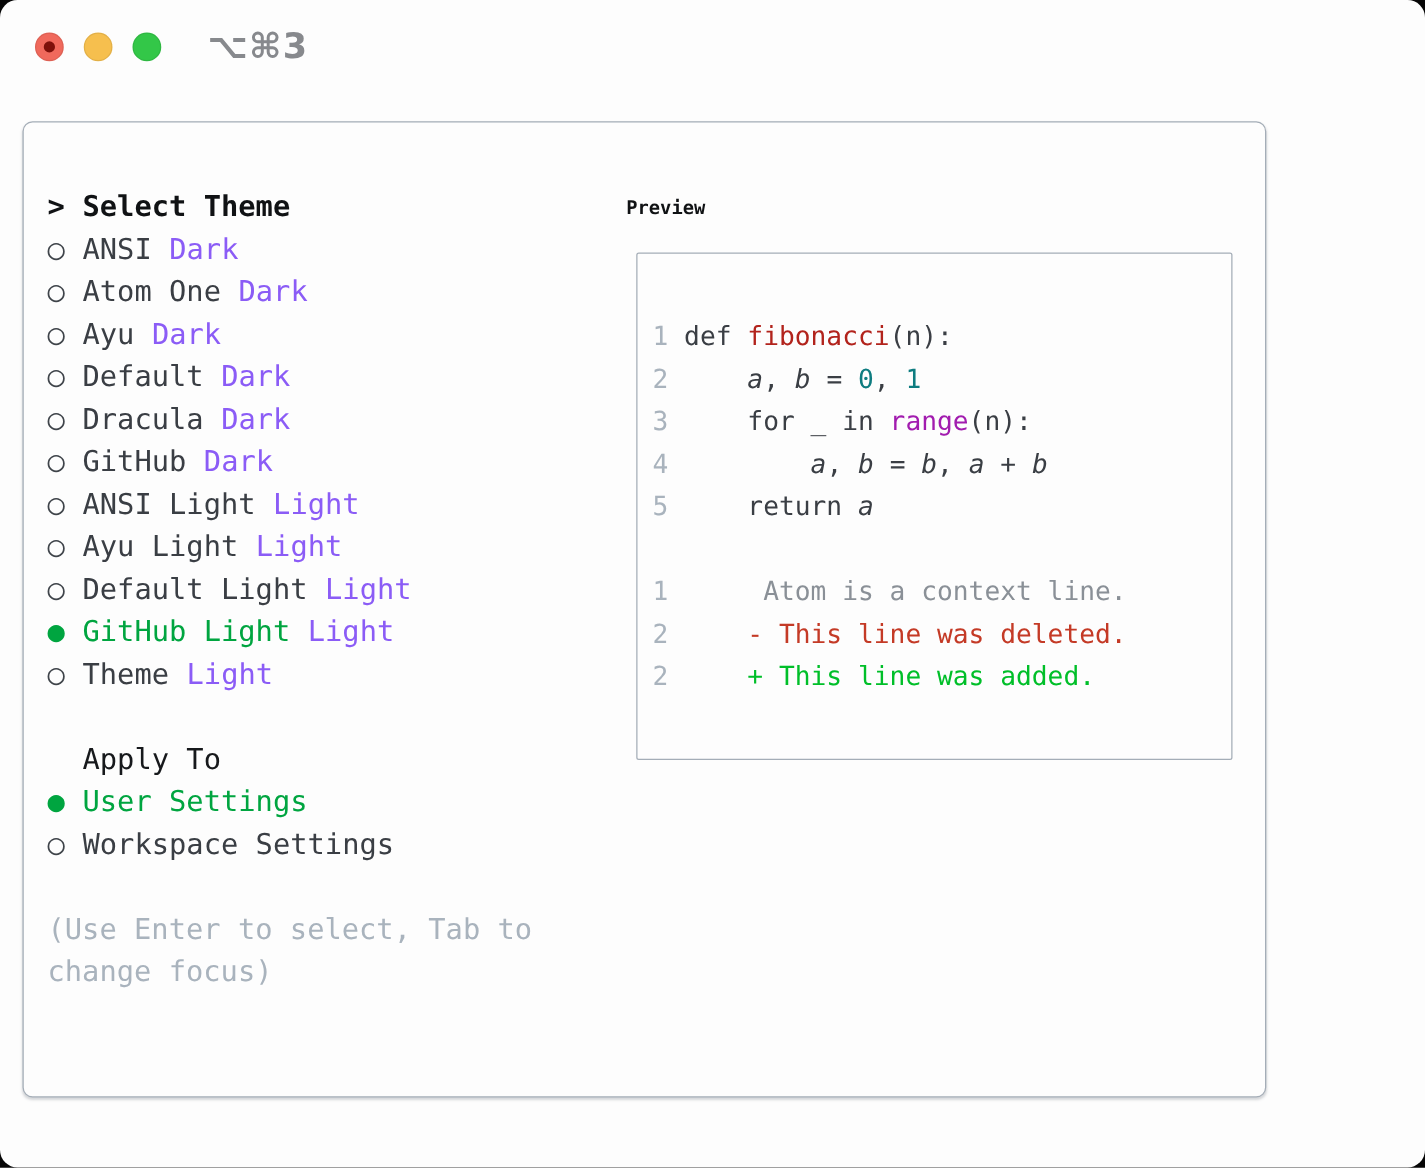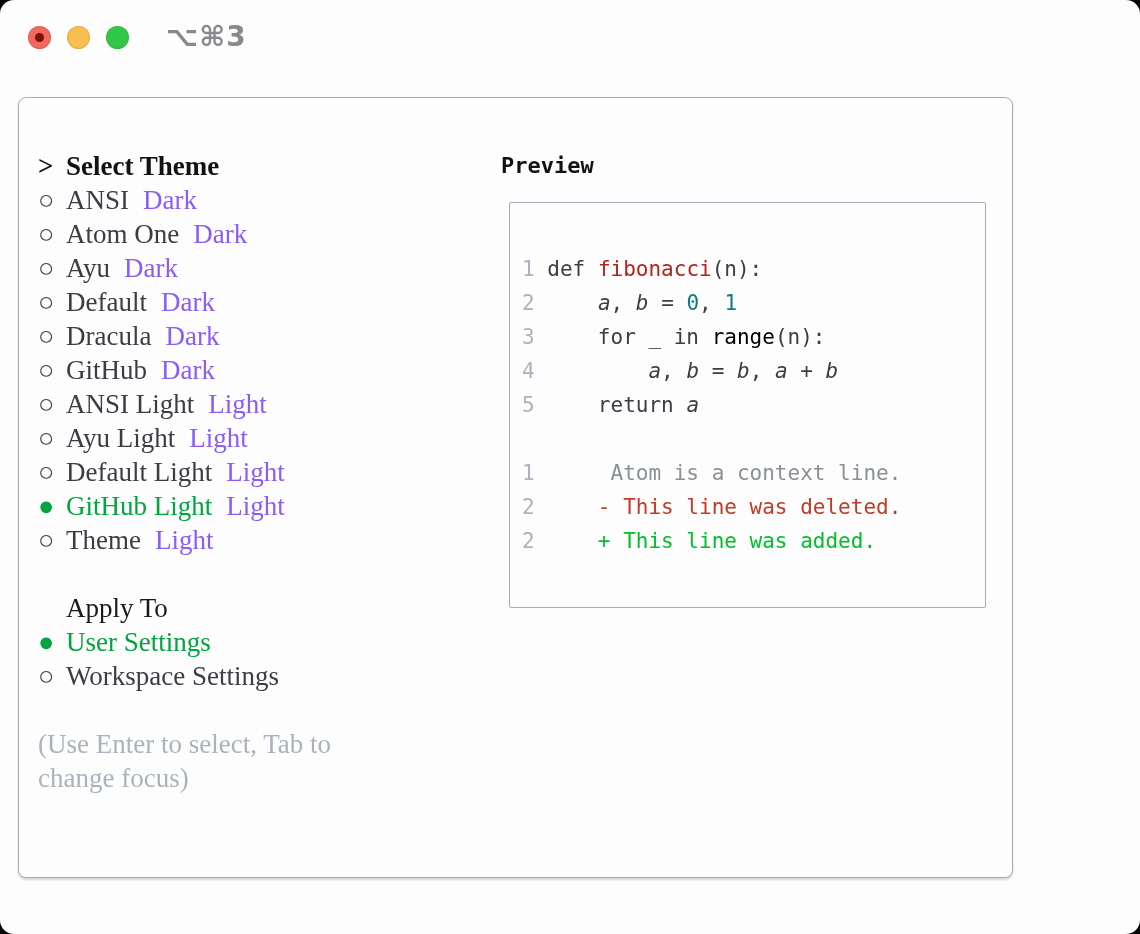--- a/index.html
+++ b/index.html
@@ -32,51 +32,51 @@
   .panel {
     position: absolute; left: 18px; top: 97px; width: 995px; height: 781px;
     background: #fdfdfd;
     border: 1.5px solid #a4adb7;
     border-radius: 8px;
     box-shadow: 0 2px 2px rgba(90,100,110,0.25);
     box-sizing: border-box;
   }
   .left-col {
     position: absolute; left: 19px; top: 51px; width: 460px;
-    font-size: 27px; line-height: 34px; color: #3a3e44; font-family: Liberation Serif, serif;
+    font-size: 23px; line-height: 34px; color: #3a3e44;
   }
   .row { height: 34px; white-space: pre; }
   .spacer { height: 34px; }
   .prompt, .bullet { display: inline-block; width: 28px; color: #3f444a; }
   .title-row { font-weight: 700; color: #101214; }
   .title-row .prompt { color: #101214; font-weight: 700; }
   .theme-name { color: #3a3e44; }
   .variant { color: #8b5cf6; margin-left: 14px; }
   .selected .theme-name, .selected .opt-name, .selected .bullet { color: #00a540; }
   .apply-title { color: #17191c; margin-left: 28px; }
   .opt-name { color: #3a3e44; }
   .hint { color: #a9b3bd; }
   
   .preview-title {
     position: absolute; left: 482px; top: 51px;
-    font-size: 22px; line-height: 34px; font-weight: 700; color: #101214;
+    font-size: 15px; line-height: 34px; font-weight: 700; color: #101214;
   }
   .preview-box {
     position: absolute; left: 490px; top: 104px; width: 477px; height: 406px;
     border: 1.5px solid #a4adb7; border-radius: 2px;
     box-sizing: border-box; background: #fdfdfd;
   }
   .codewrap { padding: 49px 0 0 12px; }
   .cline { height: 34px; font-size: 21px; line-height: 34px; white-space: pre; }
   .lno { color: #a9b3bd; }
   .tok-plain   { color: #3a3e44; }
   .tok-fn      { color: #b2231c; }
   .tok-var     { color: #3a3e44; font-style: italic; }
   .tok-num     { color: #0e7c80; }
-  .tok-builtin { color: #000000; }
+  .tok-builtin { color: #a21caf; }
   .tok-context { color: #8a9097; }
   .tok-del     { color: #c43a26; }
   .tok-add     { color: #00bf29; }
 </style>
 </head>
 <body>
 
 <div class="window">
 
   <div class="titlebar">

